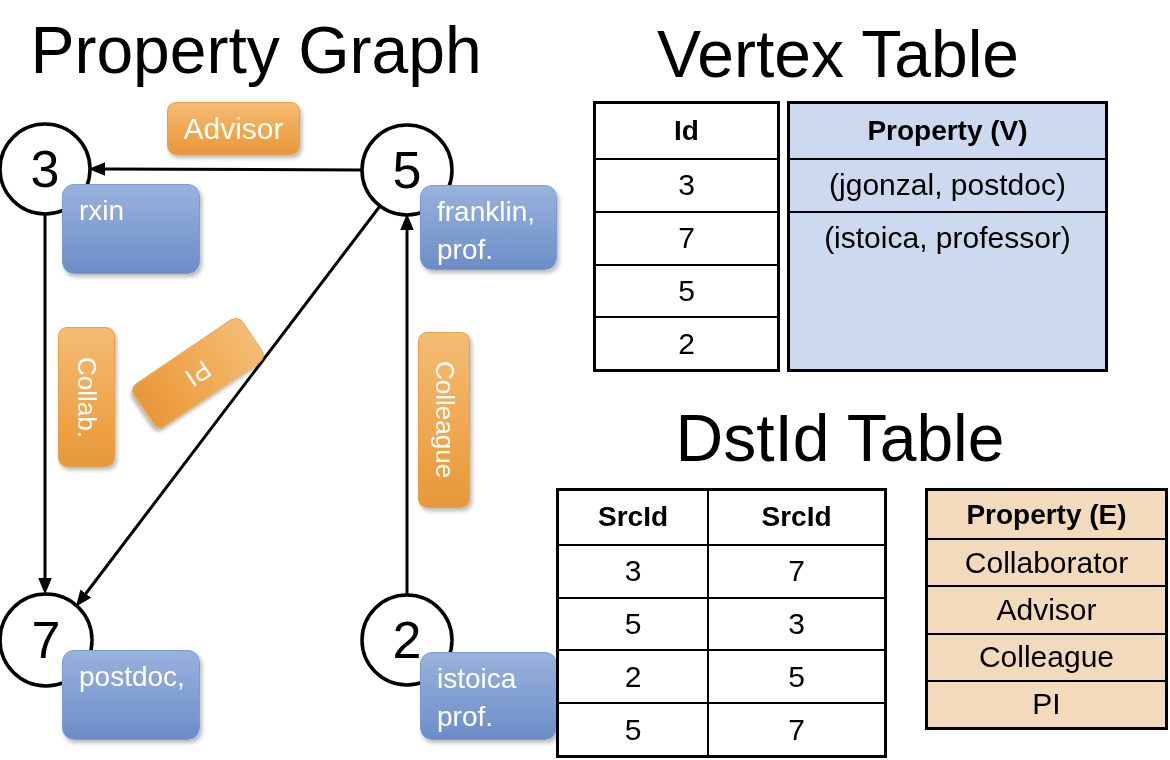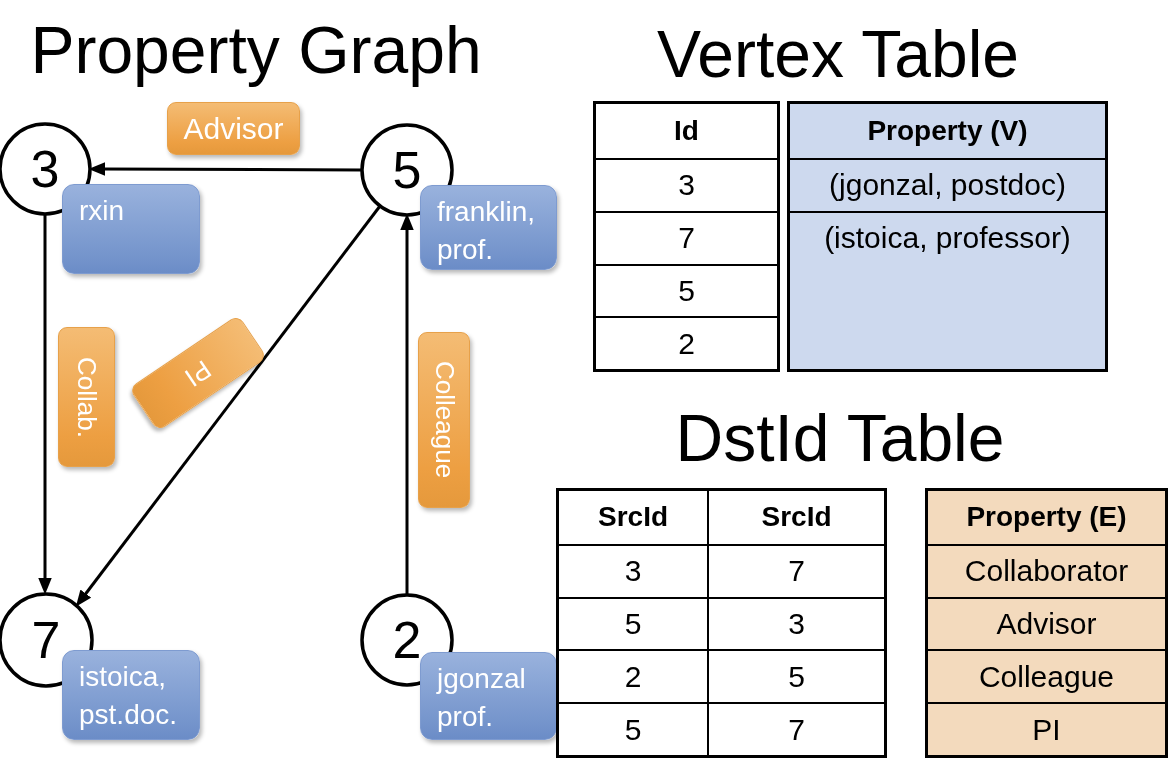--- a/index.html
+++ b/index.html
@@ -46,21 +46,21 @@
 
   
   .tcol { position:absolute; border:3px solid #000; display:grid; }
   .vt-id   { left:593px; top:101px; width:187px; height:271px;
              grid-template-rows:54px 1fr 1fr 1fr 1fr; background:#fff; }
   .vt-prop { left:787px; top:101px; width:321px; height:271px;
              grid-template-rows:54px 1fr 1fr 1fr 1fr; background:#cdd9ee; }
   .et-left { left:556px; top:488px; width:331px; height:270px;
              grid-template-columns:148px 1fr;
              grid-template-rows:repeat(5,1fr); background:#fff; }
-  .et-prop { left:925px; top:488px; width:243px; height:270px;
+  .et-prop { left:925px; top:488px; width:243px; height:242px;
              grid-template-rows:repeat(5,1fr); background:#f3dabd; }
 
   .cell { display:flex; align-items:center; justify-content:center;
           font-size:30px; color:#000; border-top:2px solid #000; }
   .cell.hdr { font-weight:bold; font-size:28px; }
   .vt-id .cell:first-child, .vt-prop .cell:first-child, .et-prop .cell:first-child { border-top:none; }
   .et-left .cell:nth-child(-n+2) { border-top:none; }
   .et-left .cell:nth-child(even) { border-left:2px solid #000; }
 </style>
 </head>
@@ -104,25 +104,24 @@
 </div>
 
 <div class="vbox vbox-rxin">
   <div>rxin</div>
 </div>
 <div class="vbox vbox-franklin">
   <div>franklin,</div>
   <div>prof.</div>
 </div>
 <div class="vbox vbox-jgonzal">
-  <div>istoica,</div>
-  <div>pst.doc.</div>
+  <div>postdoc,</div>
 </div>
 <div class="vbox vbox-istoica">
-  <div>jgonzal</div>
+  <div>istoica</div>
   <div>prof.</div>
 </div>
 
 <div class="big-title vt-title">Vertex Table</div>
 
 <div class="tcol vt-id">
   <div class="cell hdr">Id</div>
   <div class="cell">3</div>
   <div class="cell">7</div>
   <div class="cell">5</div>

